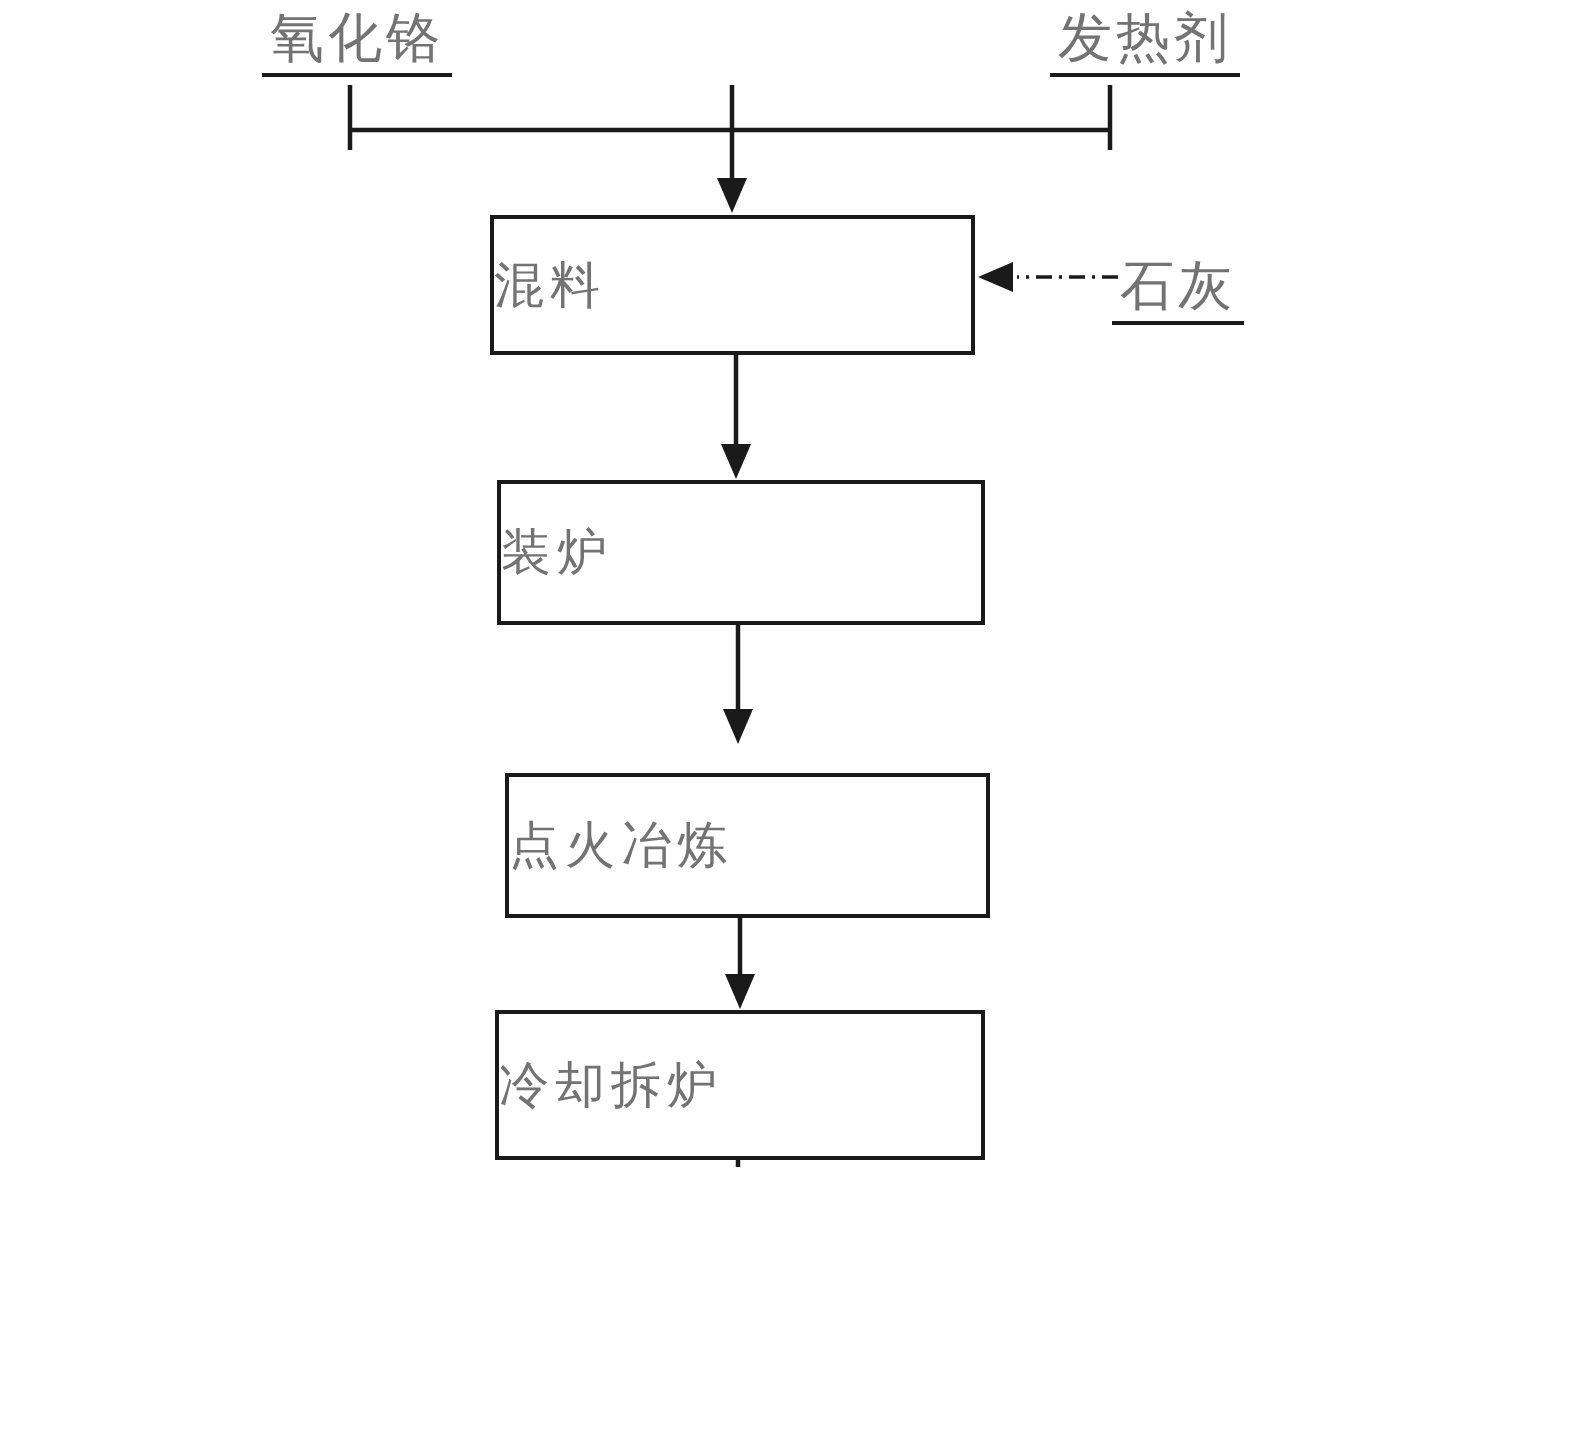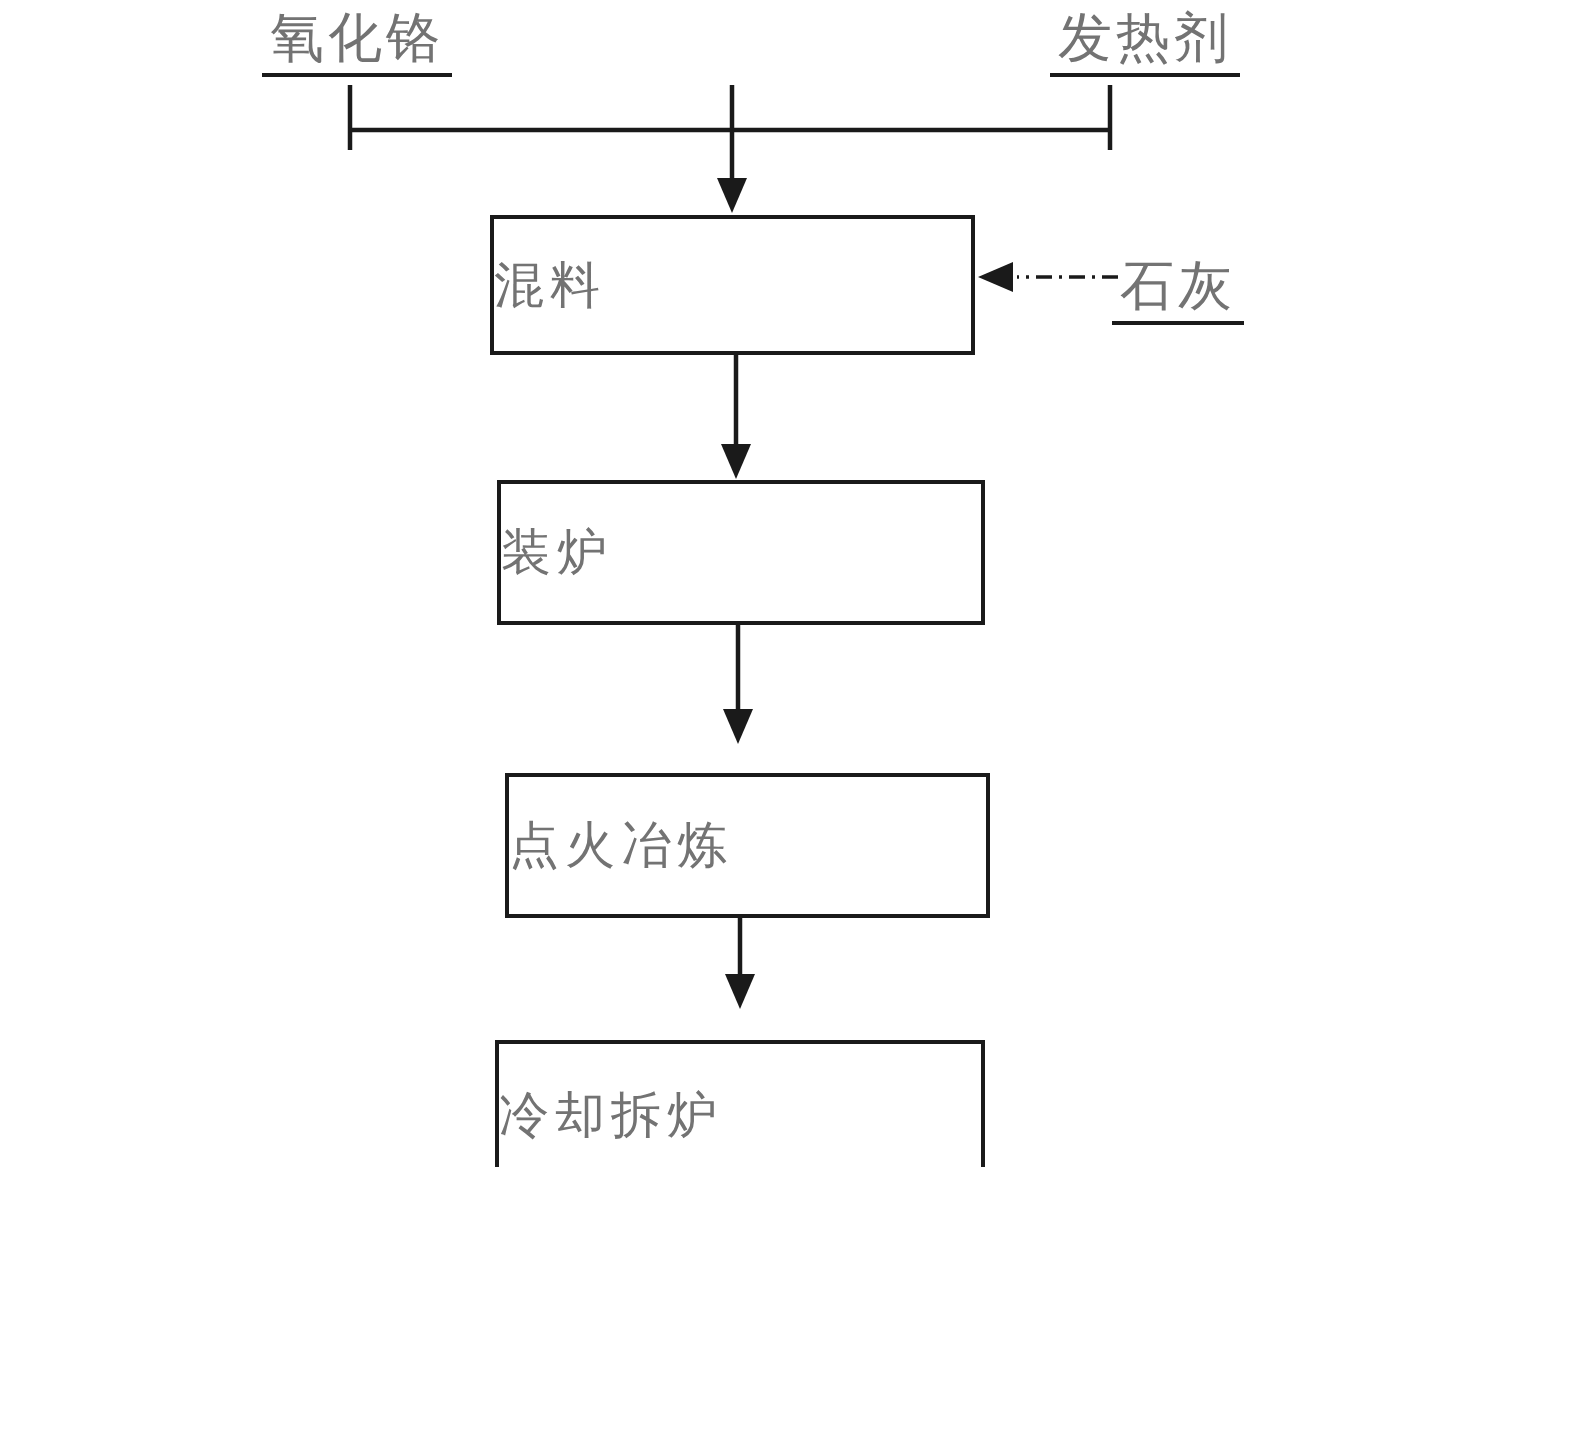--- a/index.html
+++ b/index.html
@@ -111,18 +111,18 @@
 
   <div class="step-box" style="left:490px; top:215px; width:485px; height:140px;">
     <span class="step-label">混料</span>
   </div>
   <div class="step-box" style="left:497px; top:480px; width:488px; height:145px;">
     <span class="step-label">装炉</span>
   </div>
   <div class="step-box" style="left:505px; top:745px; width:485px; height:145px;margin-top:28px;">
     <span class="step-label">点火冶炼</span>
   </div>
-  <div class="step-box" style="left:495px; top:1040px; width:490px; height:150px;">
+  <div class="step-box" style="left:495px; top:1010px; width:490px; height:150px;">
     <span class="step-label">冷却拆炉</span>
   </div>
 
 
 </div>
 
 </body></html>

